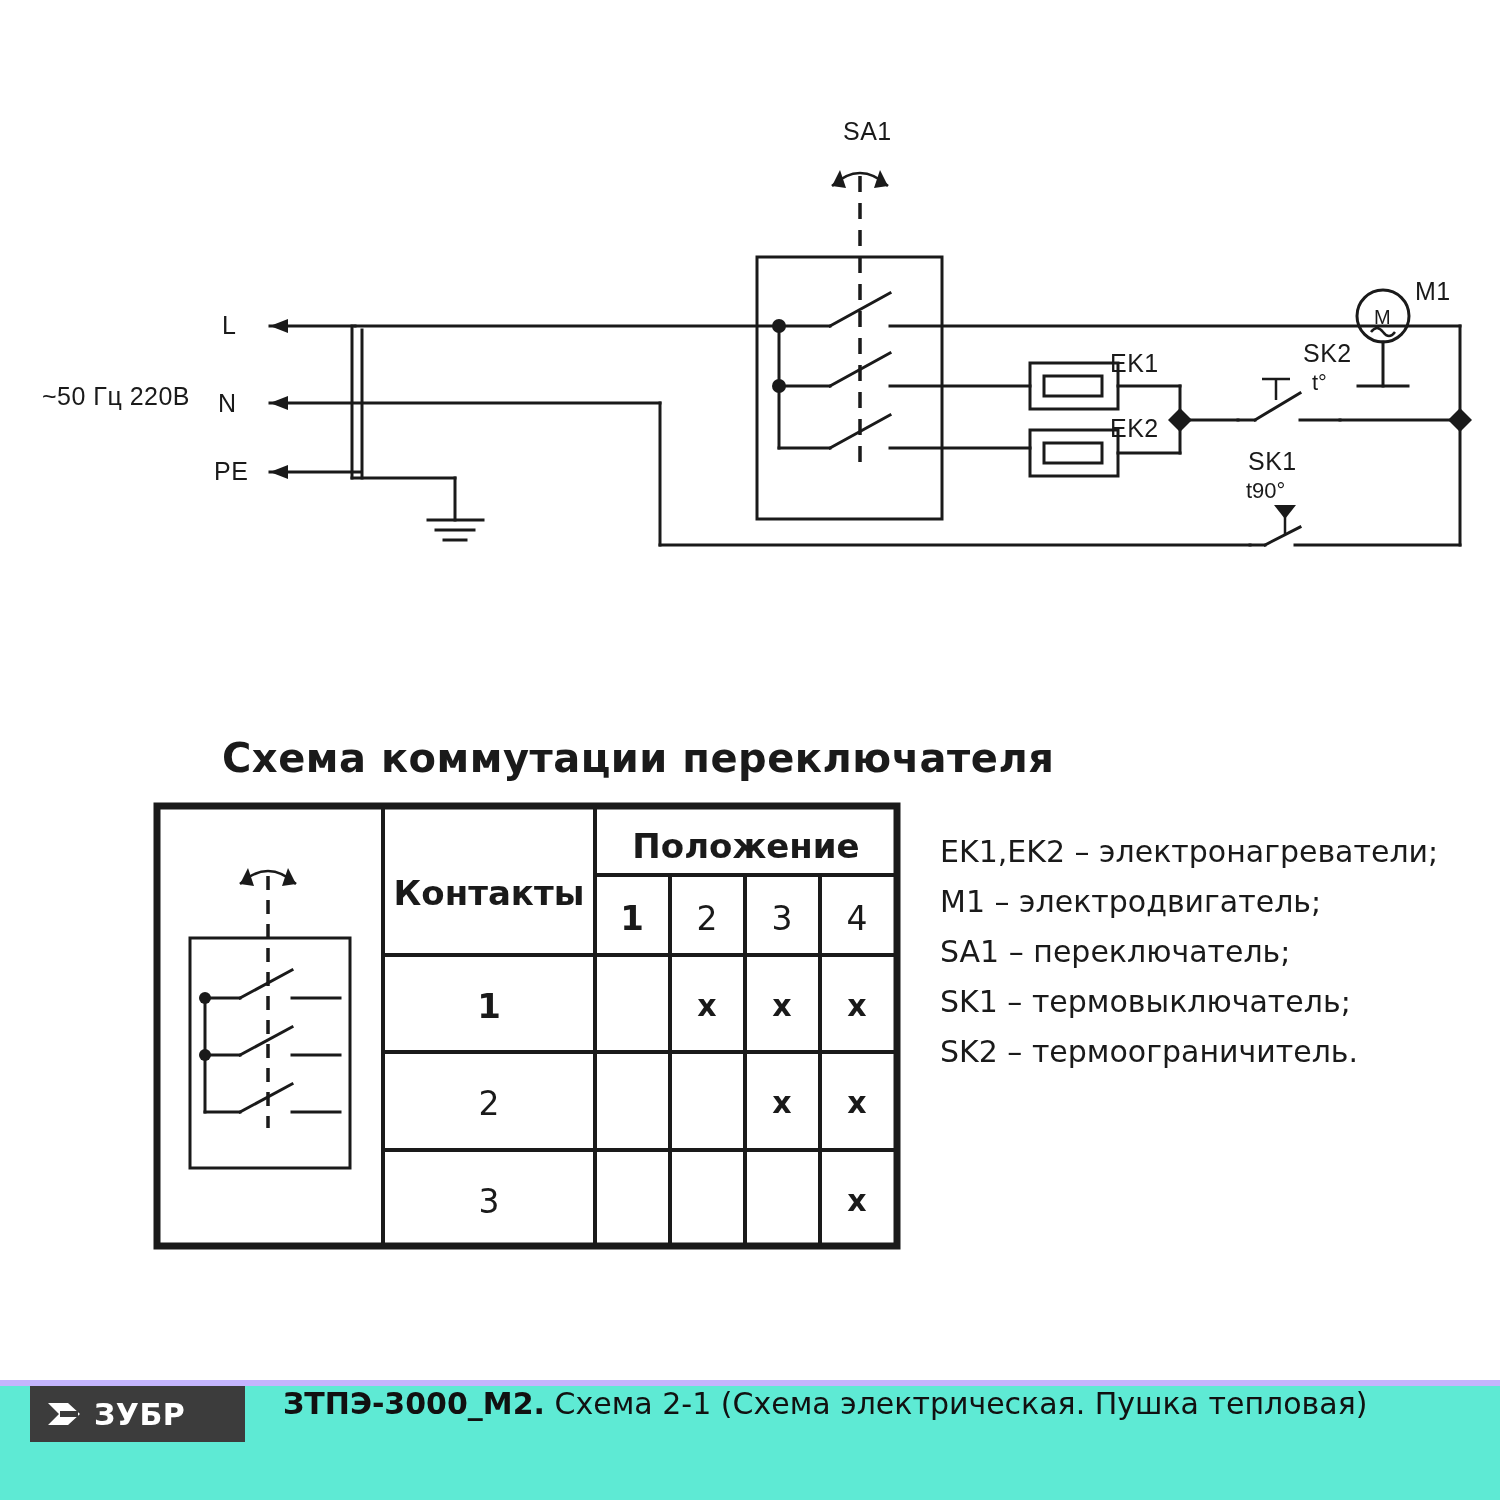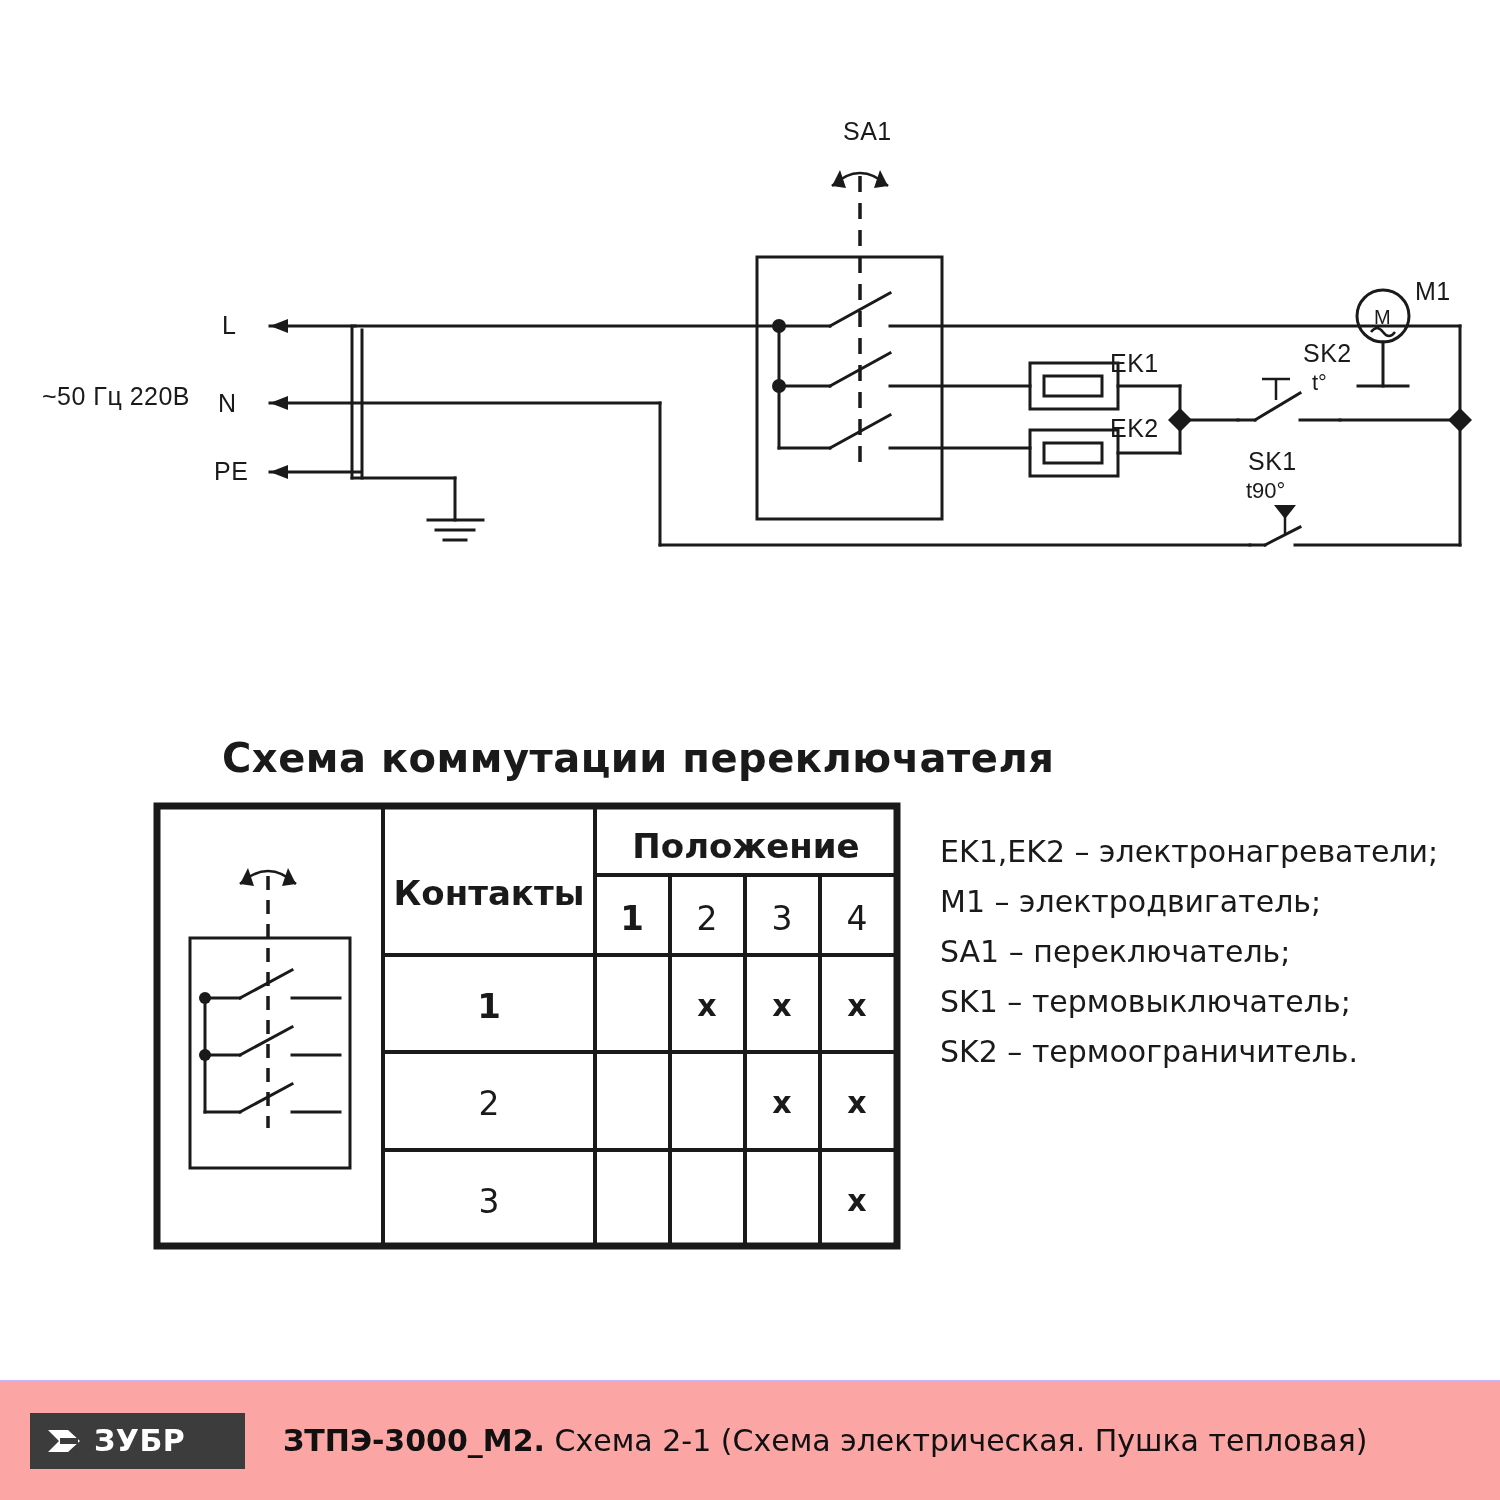--- a/index.html
+++ b/index.html
@@ -101,25 +101,25 @@
     text-anchor: middle;
   }
 
   
   #footer {
     position: absolute;
     left: 0;
     top: 1380px;
     width: 1500px;
     height: 120px;
-    border-top: 1px solid #c4b5fd;
+    border-top: 6px solid #c4b5fd;
     box-sizing: border-box;
     display: flex;
-    align-items: center;
-    background: #fca5a5;
+    align-items: flex-start;
+    background: #5eead4;
   }
   #brand-badge {
     width: 215px;
     height: 56px;
     background: #3c3c3c;
     margin-left: 30px;
     display: flex;
     align-items: center;
     gap: 12px;
     padding-left: 16px;

